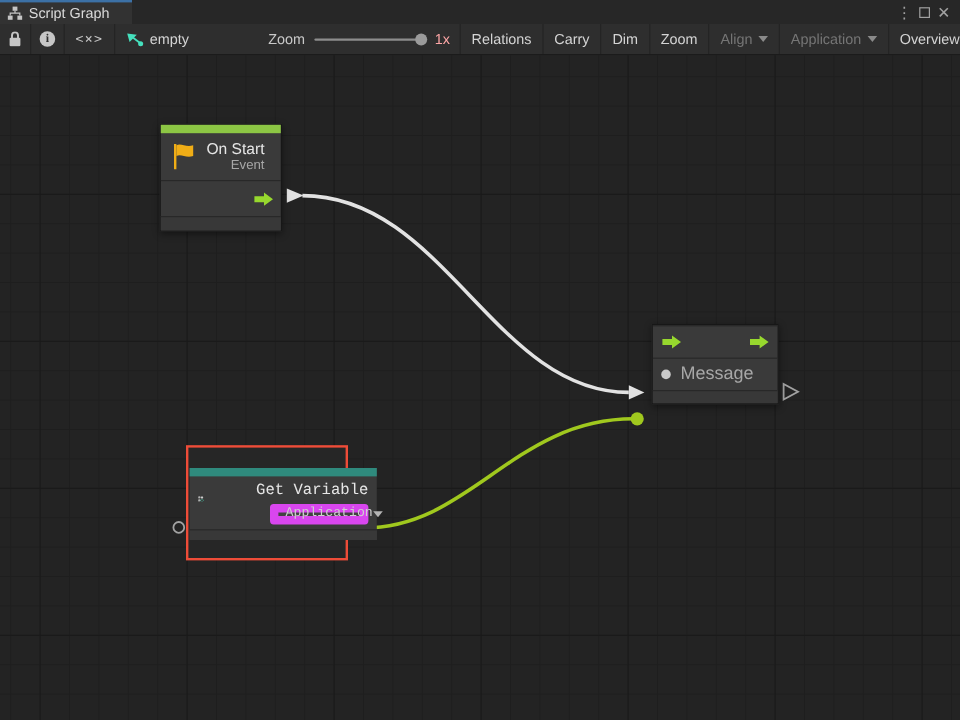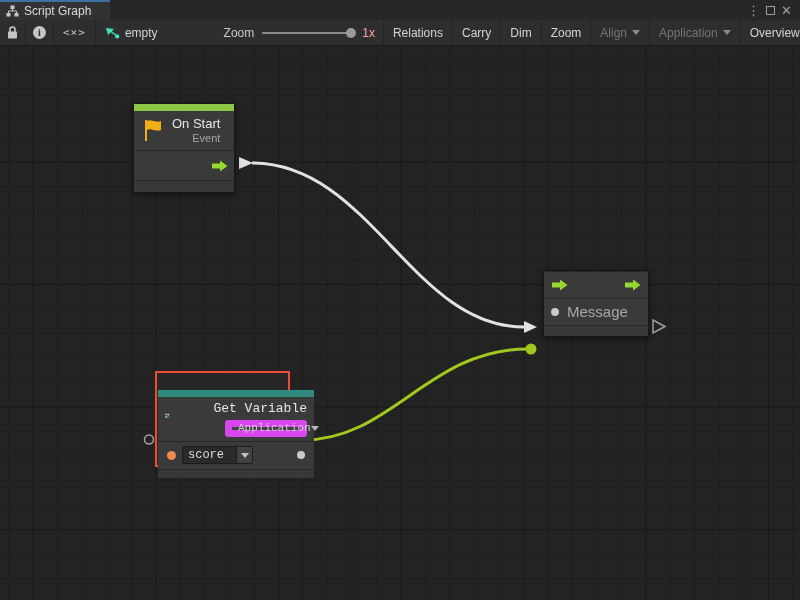--- a/index.html
+++ b/index.html
@@ -275,29 +275,17 @@
           <path d="M16 15 l-5 5 5 5 M20 15 l5 5 -5 5" fill="none" stroke="var(--teal-icon)" stroke-width="2.4"></path>
         </svg>
         <div class="head-col">
           <div class="ntitle">Get Variable</div>
           <div class="dropdown">
             <span>Application</span>
             <span class="caret"></span>
           </div>
         </div>
       </div>
-      <div class="nrow">
-        <span class="dot orange"></span>
-        <div style="display:flex;">
-          <div class="field">
-            <span>score</span>
-          </div>
-          <div class="field-caret">
-            <span class="caret"></span>
-          </div>
-        </div>
-        <span class="dot gray"></span>
-      </div>
       <div class="nfoot"></div>
     </div>
   </div>
 
 </div>
 
 </body></html>

